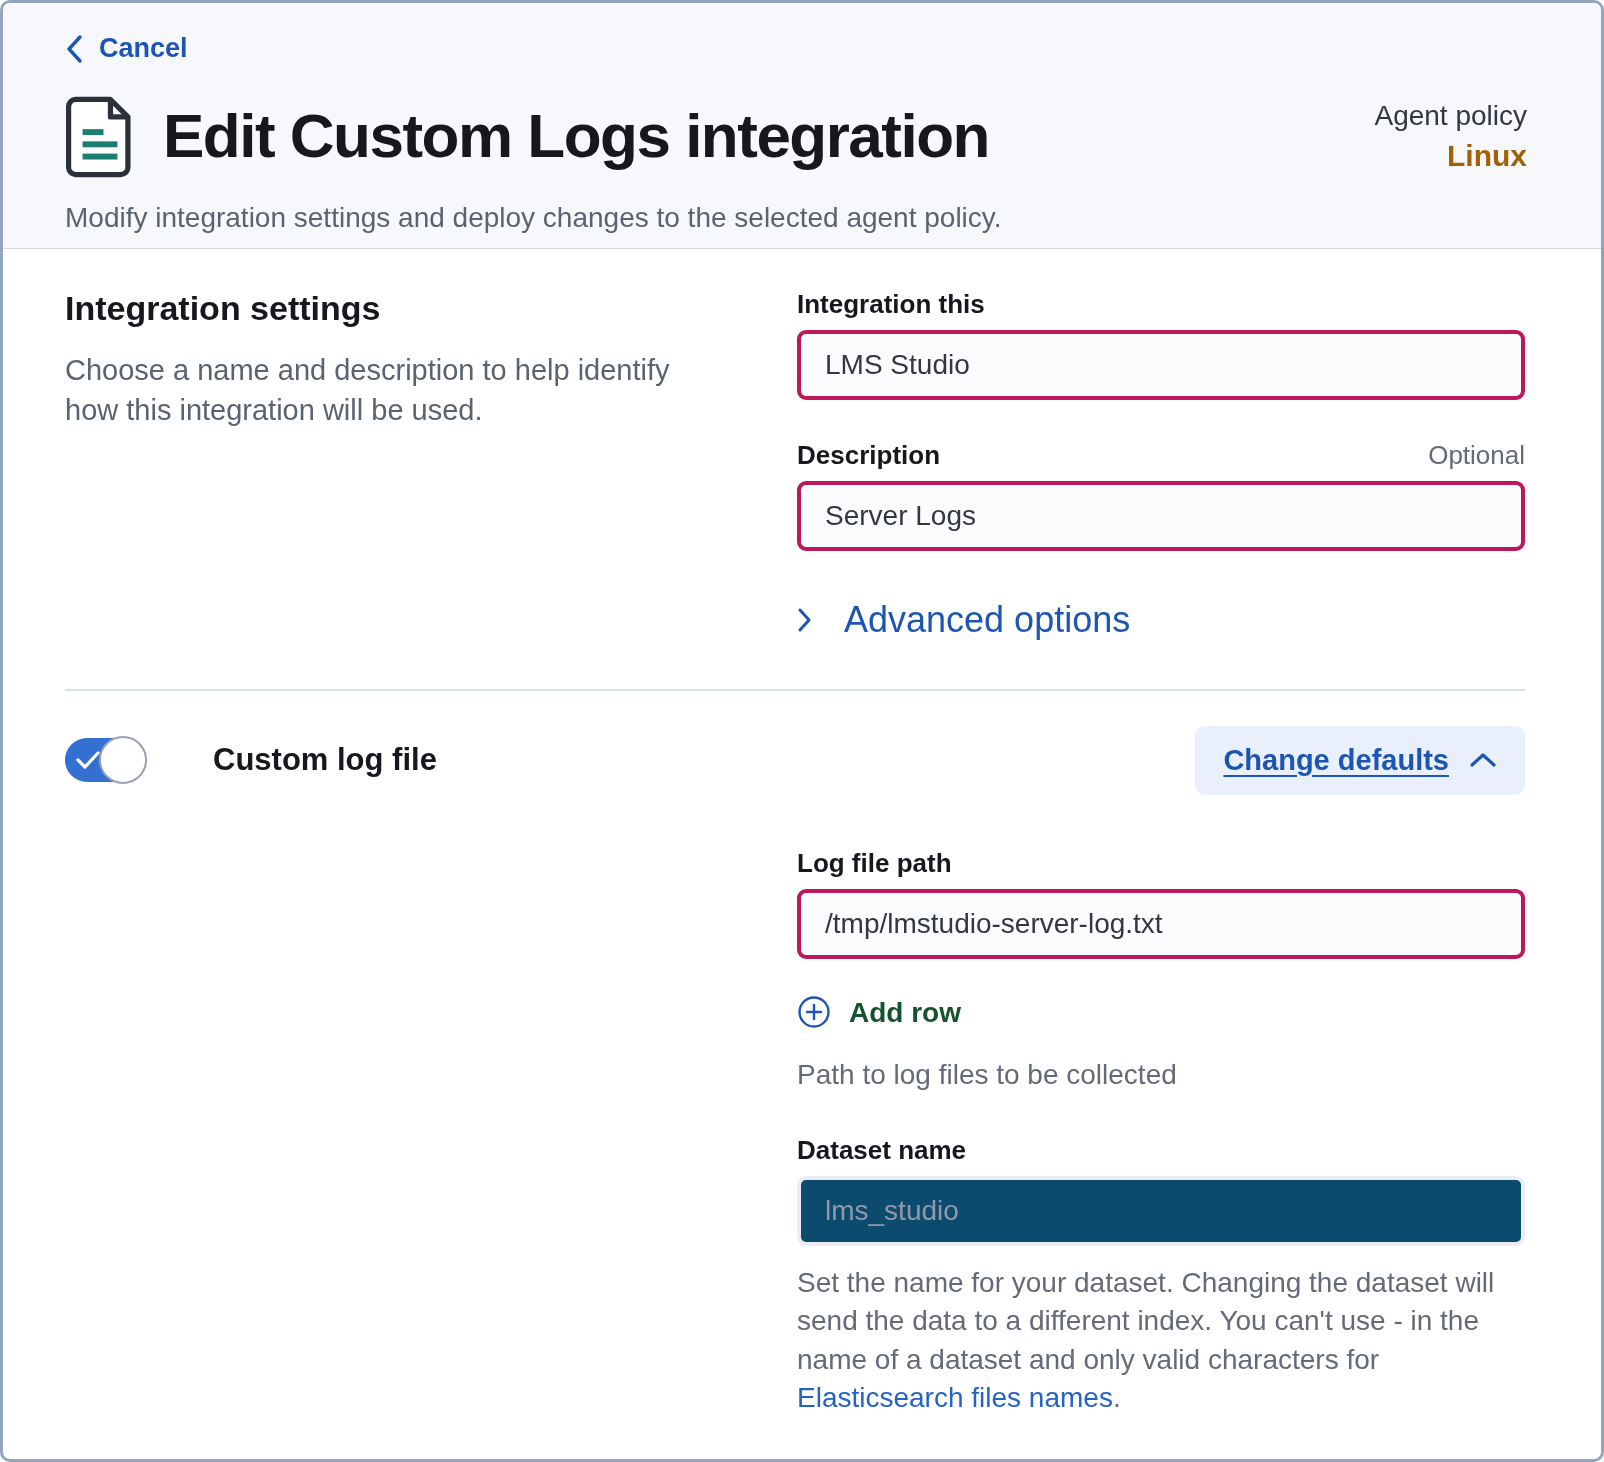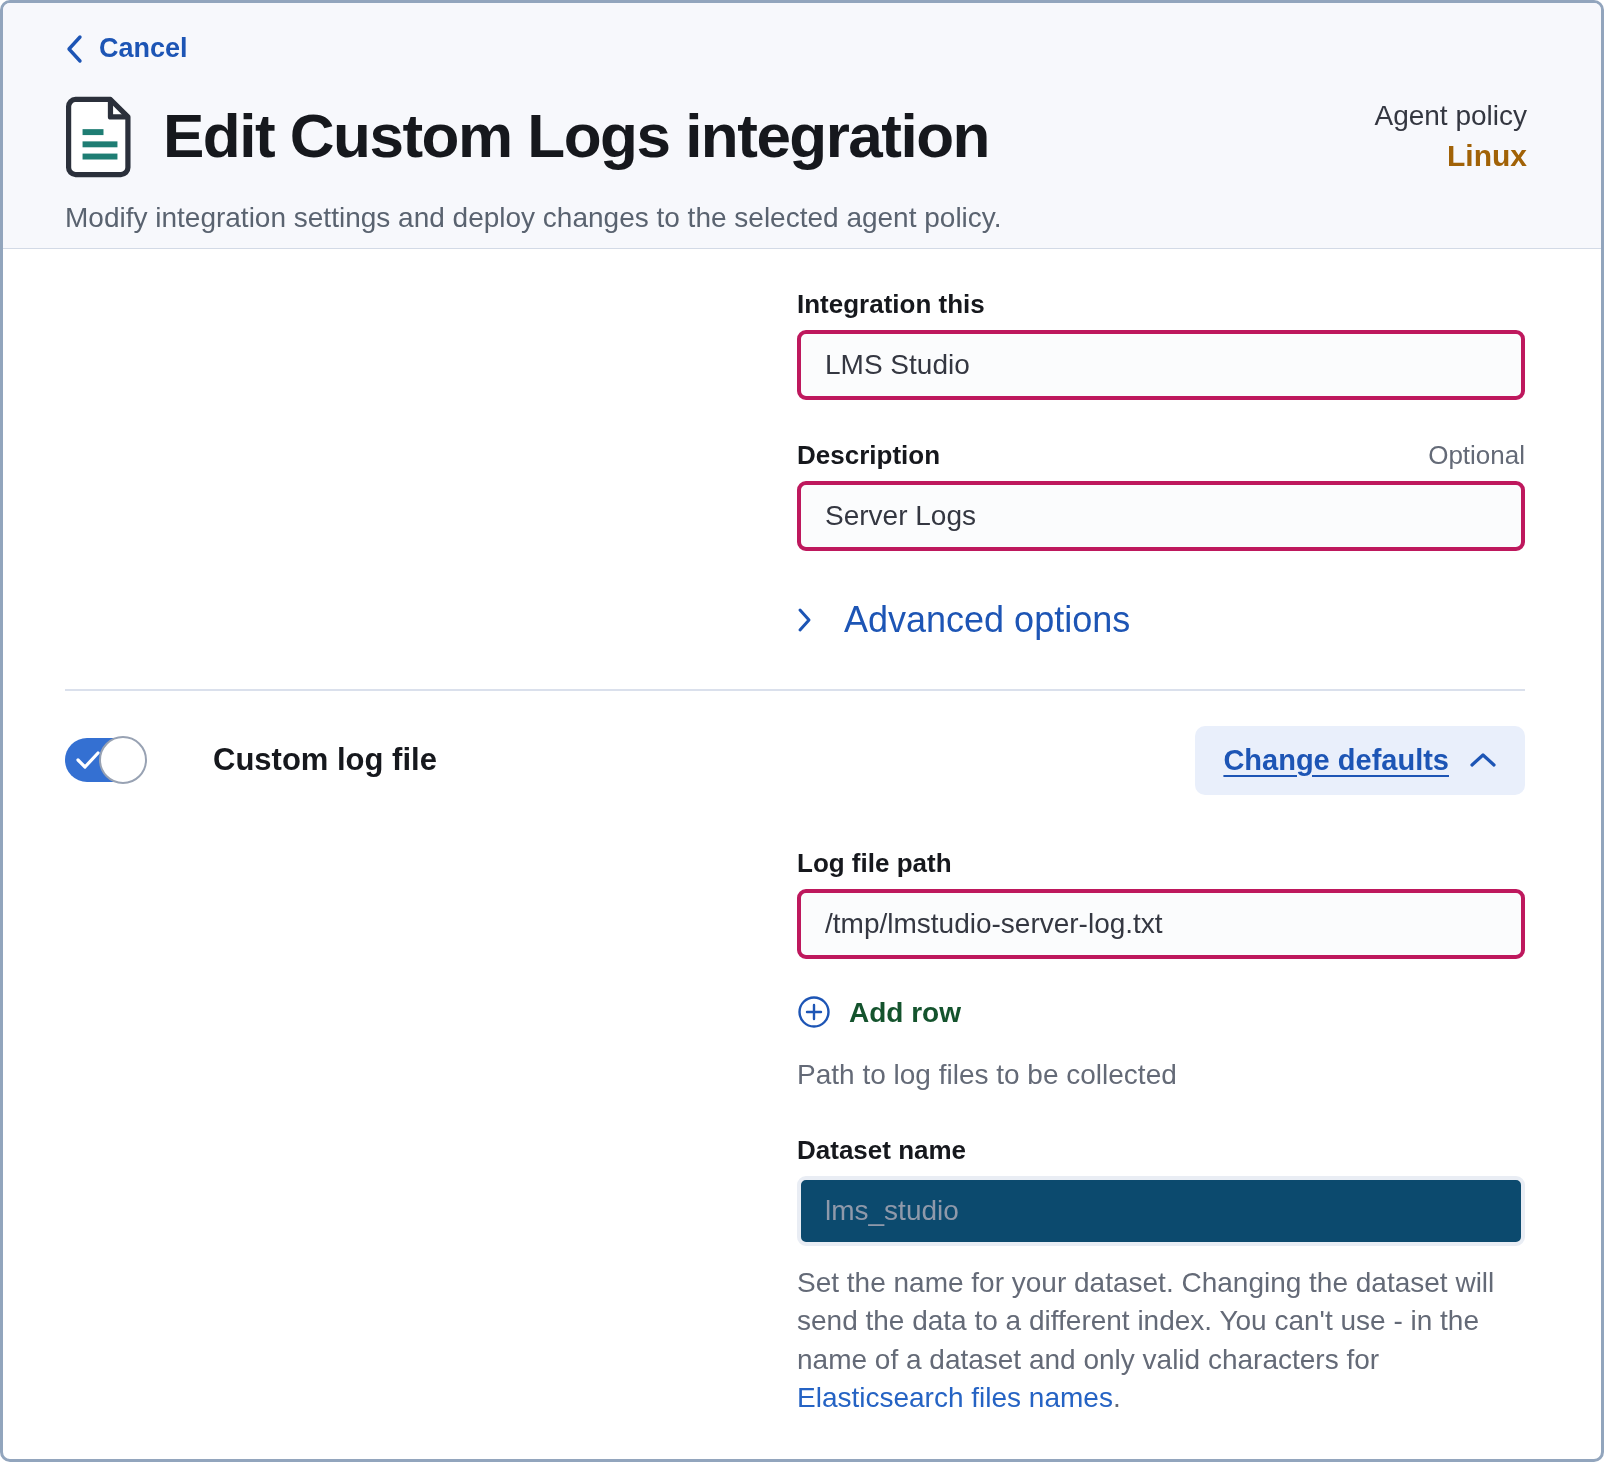--- a/index.html
+++ b/index.html
@@ -168,20 +168,24 @@
         <div class="policy-value">Linux</div>
       </div>
     </div>
 
     <div class="subtitle">Modify integration settings and deploy changes to the selected agent policy.</div>
   </div>
 
   <div class="main">
 
     <div class="settings-grid">
+      <div class="settings-left">
+        <h2>Integration settings</h2>
+        <p>Choose a name and description to help identify how this integration will be used.</p>
+      </div>
 
       <div class="settings-right">
         <div class="field">
           <div class="field-label-row">
             <label class="field-label">Integration this</label>
           </div>
           <input class="text-input" type="text" value="LMS Studio" style="">
         </div>
 
         <div class="field">

